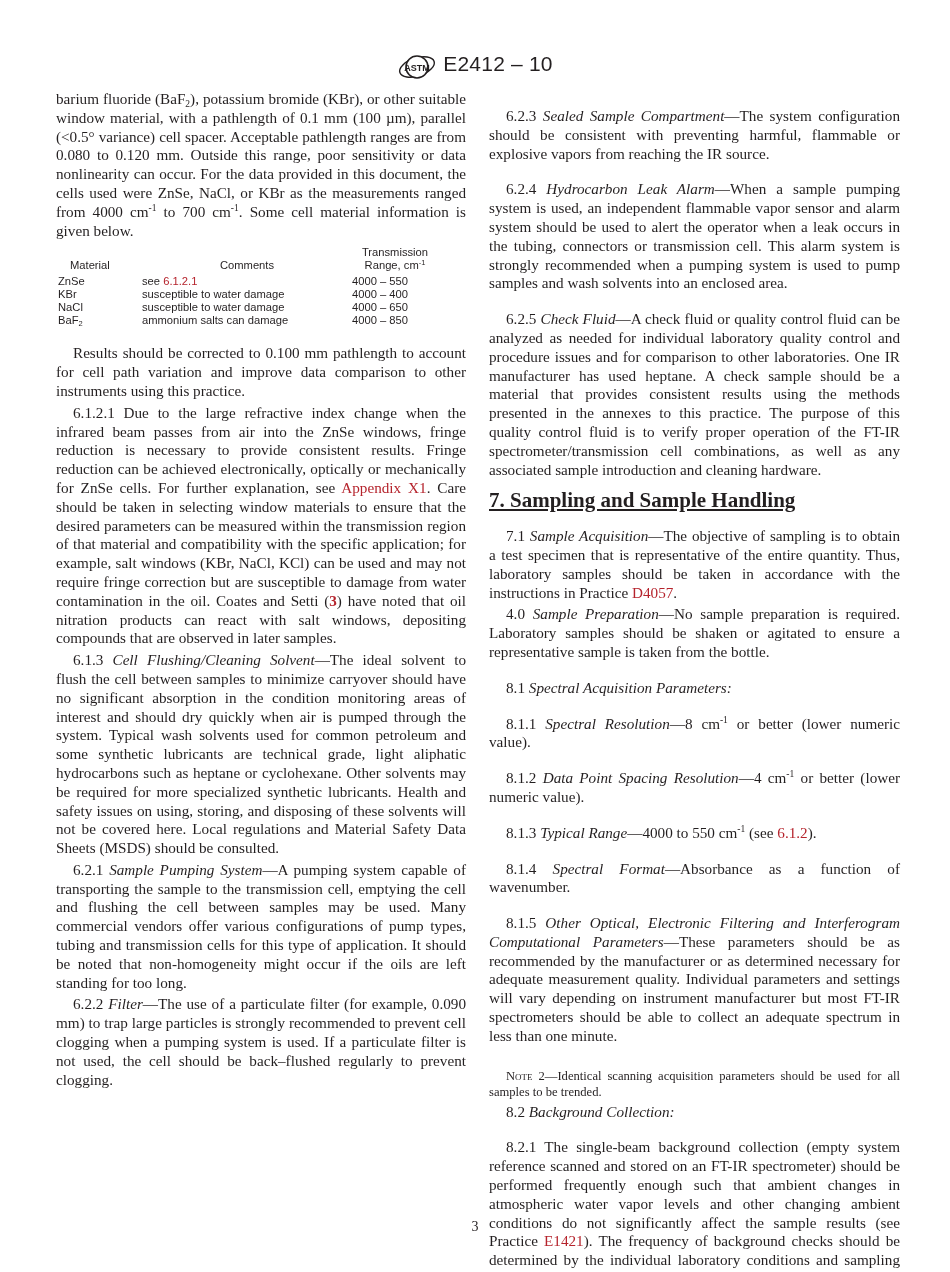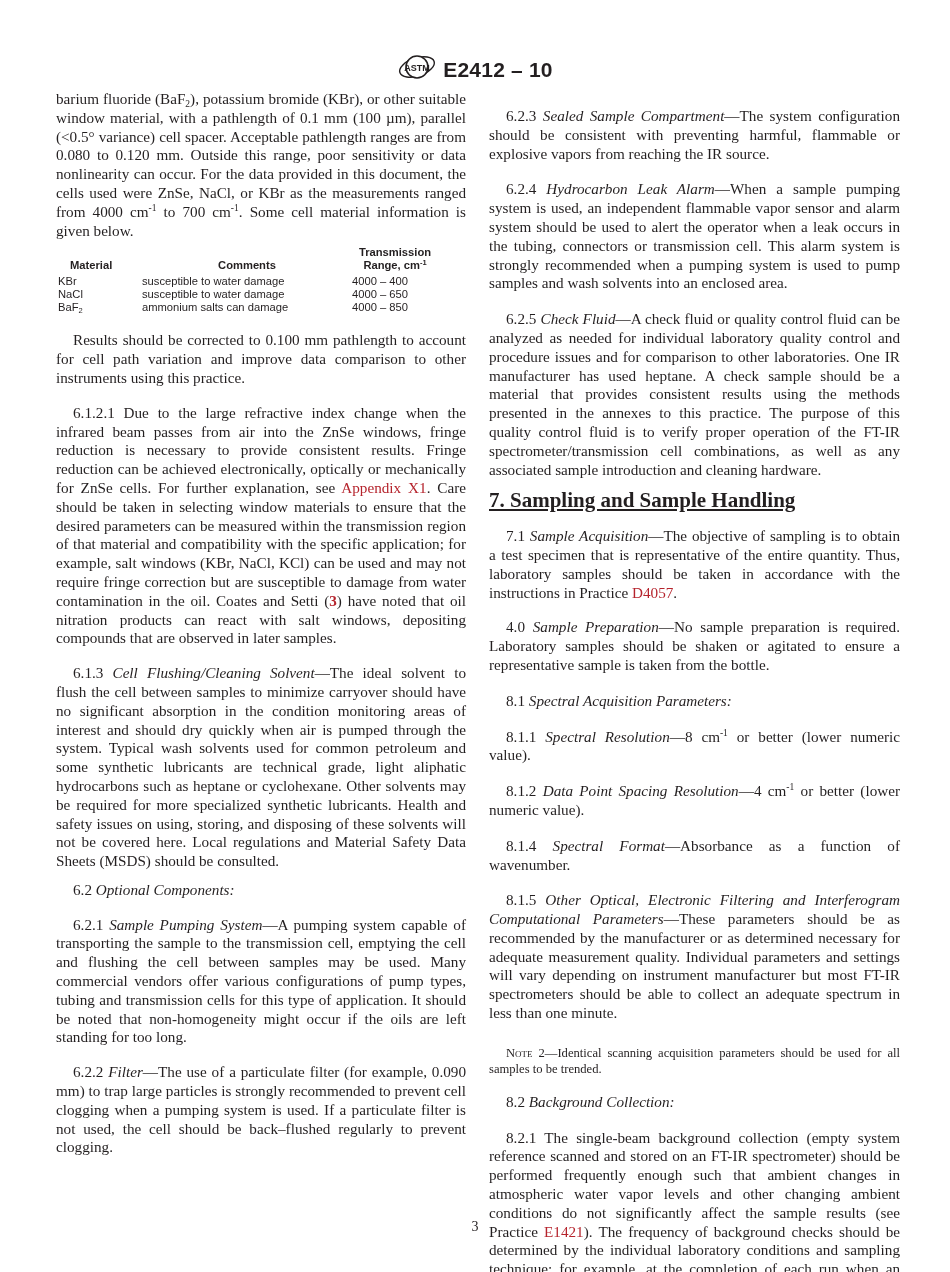--- a/index.html
+++ b/index.html
@@ -1,36 +1,36 @@
 <!DOCTYPE html>
 <html><head>
 <meta charset="utf-8">
 <style>
   html, body { margin:0; padding:0; background:#ffffff; }
   body { width:950px; height:1272px; position:relative; overflow:hidden; color:#231f20;
          font-family:"Liberation Serif", "DejaVu Serif", serif; }
-  .header { position:absolute; top:52px; left:0; width:950px; display:flex; justify-content:center; align-items:flex-end; gap:6px; }
+  .header { position:absolute; top:52px; left:0; width:950px; display:flex; justify-content:center; align-items:flex-start; gap:6px; }
   .logo { width:40px; height:30px; }
-  .doc-id { font-family:"Liberation Sans", "DejaVu Sans", sans-serif; font-weight:bold; font-size:21px; letter-spacing:0.2px; }
+  .doc-id { font-family:"Liberation Sans", "DejaVu Sans", sans-serif; font-weight:normal; font-size:21px; letter-spacing:0.2px; }
   .col { position:absolute; top:90px; width:410px; font-size:15.2px; line-height:18.8px; text-align:justify; }
   .col.left { left:56px; }
   .col.right { left:489px; width:411px; }
   p { margin:0; }
   .ind { text-indent:17px;margin-top:17px; }
-  .gap { margin-top:16px; }
+  .gap { margin-top:3px; }
   .gap2 { margin-top:10px; }
   i, .it { font-style:italic; }
   .link { color:#b5232c; }
   .bold-link { color:#b5232c; font-weight:bold; }
   sup { font-size:9.5px; vertical-align:6px; line-height:0; }
   sub { font-size:9.5px; vertical-align:-3px; line-height:0; }
   h2 { font-size:21px; font-weight:bold; margin:12px 0 6px 0;text-decoration:underline; }
   table.mat { width:380px; margin:6px 0 4px 2px; border-collapse:collapse;
               font-family:"Liberation Sans", "DejaVu Sans", sans-serif; font-size:11.2px; line-height:13px; }
-  table.mat th { font-weight:bold; text-align:center; vertical-align:bottom; padding:0 0 3px 0; }
+  table.mat th { font-weight:normal; text-align:center; vertical-align:bottom; padding:0 0 3px 0; }
   table.mat td { padding:0; text-align:left; }
   table.mat sub { font-size:7.5px; vertical-align:-2px; }
   table.mat sup { font-size:7.5px; vertical-align:4px; }
   .note { font-size:12.6px; line-height:16px; margin-top:22px; }
   .note .sc { font-variant:small-caps; }
   .pagenum { position:absolute; top:1219px; left:0; width:950px; text-align:center; font-size:14px; }
 </style>
 </head>
 <body>
 
@@ -54,20 +54,25 @@
       </colgroup>
     <thead>
       <tr>
         <th style="text-align:left;padding-left:12px">Material</th>
         <th>Comments</th>
         <th><span>Transmission</span><br><span>Range, cm</span><sup>-1</sup></th>
       </tr>
     </thead>
     <tbody>
       <tr>
+        <td><span>ZnSe</span><sub></sub></td>
+        <td><span>see </span><span class="link">6.1.2.1</span><span></span></td>
+        <td>4000 – 550</td>
+      </tr>
+      <tr>
         <td><span>KBr</span><sub></sub></td>
         <td>susceptible to water damage</td>
         <td>4000 – 400</td>
       </tr>
       <tr>
         <td><span>NaCl</span><sub></sub></td>
         <td>susceptible to water damage</td>
         <td>4000 – 650</td>
       </tr>
       <tr>
@@ -77,21 +82,20 @@
       </tr>
     </tbody>
   </table>
 
   <p class="ind">Results should be corrected to 0.100 mm pathlength to account for cell path variation and improve data comparison to other instruments using this practice.</p>
 
   <p class="ind gap"><span>6.1.2.1 Due to the large refractive index change when the infrared beam passes from air into the ZnSe windows, fringe reduction is necessary to provide consistent results. Fringe reduction can be achieved electronically, optically or mechanically for ZnSe cells. For further explanation, see </span><span class="link">Appendix X1</span><span>. Care should be taken in selecting window materials to ensure that the desired parameters can be measured within the transmission region of that material and compatibility with the specific application; for example, salt windows (KBr, NaCl, KCl) can be used and may not require fringe correction but are susceptible to damage from water contamination in the oil. Coates and Setti (</span><span class="bold-link">3</span><span>) have noted that oil nitration products can react with salt windows, depositing compounds that are observed in later samples.</span></p>
 
   <p class="ind gap"><span>6.1.3 </span><i>Cell Flushing/Cleaning Solvent</i><span>—The ideal solvent to flush the cell between samples to minimize carryover should have no significant absorption in the condition monitoring areas of interest and should dry quickly when air is pumped through the system. Typical wash solvents used for common petroleum and some synthetic lubricants are technical grade, light aliphatic hydrocarbons such as heptane or cyclohexane. Other solvents may be required for more specialized synthetic lubricants. Health and safety issues on using, storing, and disposing of these solvents will not be covered here. Local regulations and Material Safety Data Sheets (MSDS) should be consulted.</span></p>
 
-  <p class="ind gap2"><span>6.2 </span><i>Optional Components:</i></p>
 
   <p class="ind gap"><span>6.2.1 </span><i>Sample Pumping System</i><span>—A pumping system capable of transporting the sample to the transmission cell, emptying the cell and flushing the cell between samples may be used. Many commercial vendors offer various configurations of pump types, tubing and transmission cells for this type of application. It should be noted that non-homogeneity might occur if the oils are left standing for too long.</span></p>
 
   <p class="ind gap"><span>6.2.2 </span><i>Filter</i><span>—The use of a particulate filter (for example, 0.090 mm) to trap large particles is strongly recommended to prevent cell clogging when a pumping system is used. If a particulate filter is not used, the cell should be back–flushed regularly to prevent clogging.</span></p>
 </div>
 
 <div class="col right">
   <p class="ind"><span>6.2.3 </span><i>Sealed Sample Compartment</i><span>—The system configuration should be consistent with preventing harmful, flammable or explosive vapors from reaching the IR source.</span></p>
 
   <p class="ind"><span>6.2.4 </span><i>Hydrocarbon Leak Alarm</i><span>—When a sample pumping system is used, an independent flammable vapor sensor and alarm system should be used to alert the operator when a leak occurs in the tubing, connectors or transmission cell. This alarm system is strongly recommended when a pumping system is used to pump samples and wash solvents into an enclosed area.</span></p>
@@ -104,20 +108,21 @@
 
   <p class="ind gap"><span>4.0 </span><i>Sample Preparation</i><span>—No sample preparation is required. Laboratory samples should be shaken or agitated to ensure a representative sample is taken from the bottle.</span></p>
 
 
   <p class="ind"><span>8.1 </span><i>Spectral Acquisition Parameters:</i></p>
 
   <p class="ind"><span>8.1.1 </span><i>Spectral Resolution</i><span>—8 cm</span><sup>-1</sup><span> or better (lower numeric value).</span></p>
 
   <p class="ind"><span>8.1.2 </span><i>Data Point Spacing Resolution</i><span>—4 cm</span><sup>-1</sup><span> or better (lower numeric value).</span></p>
 
+  <p class="ind"><span>8.1.3 </span><i>Typical Range</i><span>—4000 to 550 cm</span><sup>-1</sup><span> (see </span><span class="link">6.1.2</span><span>).</span></p>
 
   <p class="ind"><span>8.1.4 </span><i>Spectral Format</i><span>—Absorbance as a function of wavenumber.</span></p>
 
   <p class="ind"><span>8.1.5 </span><i>Other Optical, Electronic Filtering and Interferogram Computational Parameters</i><span>—These parameters should be as recommended by the manufacturer or as determined necessary for adequate measurement quality. Individual parameters and settings will vary depending on instrument manufacturer but most FT-IR spectrometers should be able to collect an adequate spectrum in less than one minute.</span></p>
 
   <p class="ind note"><span class="sc">Note 2</span><span>—Identical scanning acquisition parameters should be used for all samples to be trended.</span></p>
 
   <p class="ind gap"><span>8.2 </span><i>Background Collection:</i></p>
 
   <p class="ind"><span>8.2.1 The single-beam background collection (empty system reference scanned and stored on an FT-IR spectrometer) should be performed frequently enough such that ambient changes in atmospheric water vapor levels and other changing ambient conditions do not significantly affect the sample results (see Practice </span><span class="link">E1421</span><span>). The frequency of background checks should be determined by the individual laboratory conditions and sampling technique; for example, at the completion of each run when an autosampler is used.</span></p>

